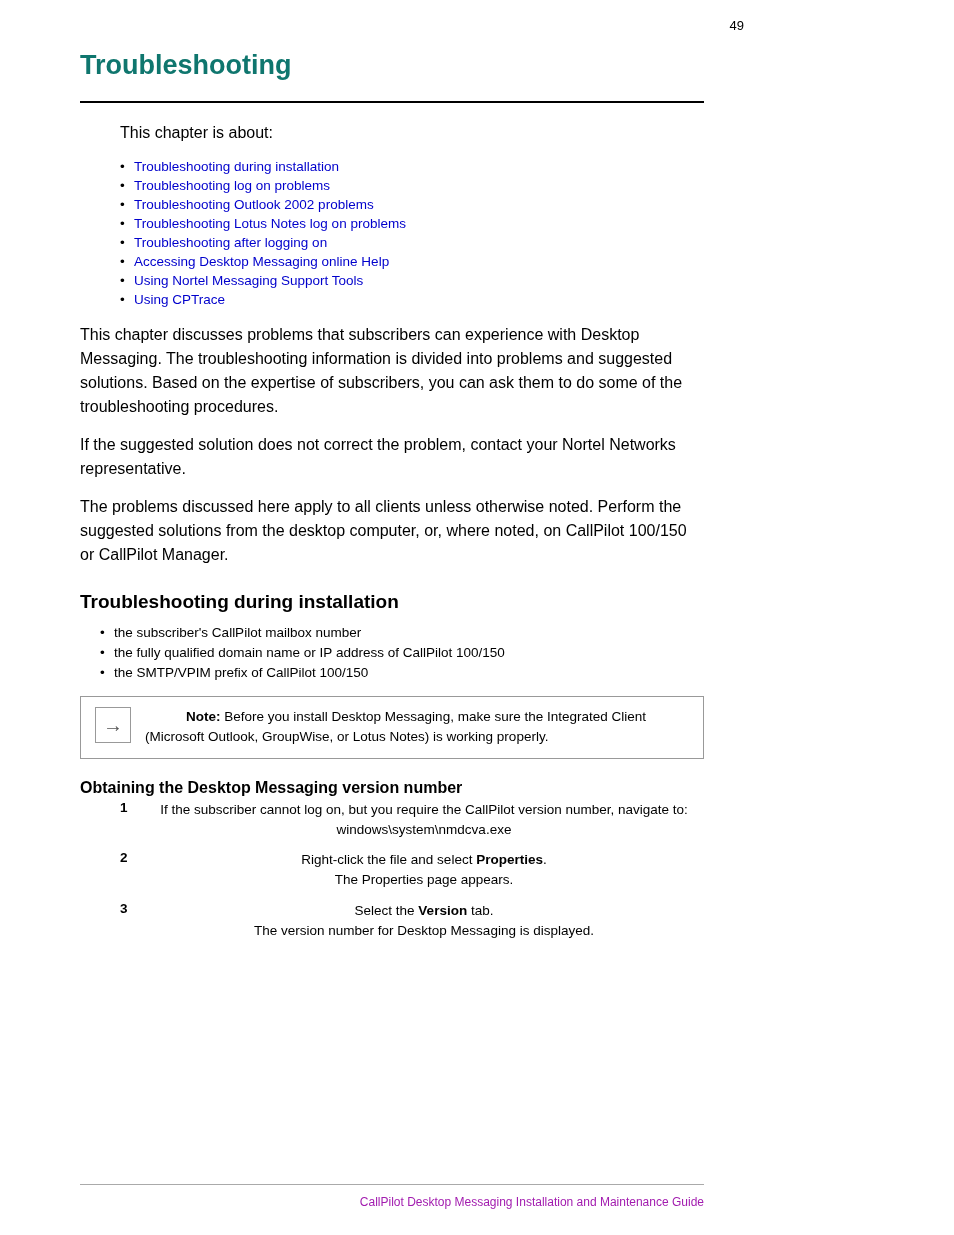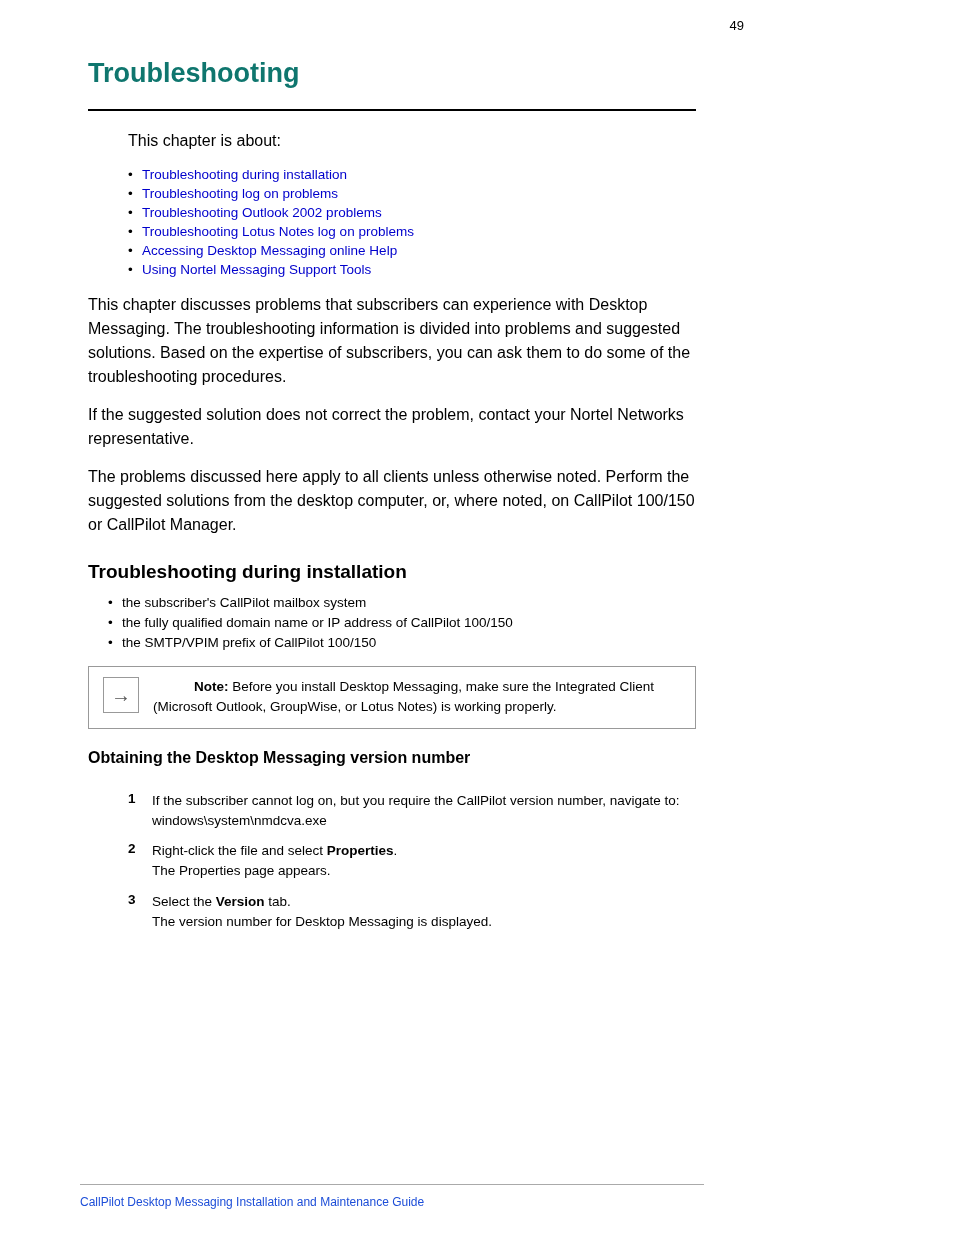--- a/index.html
+++ b/index.html
@@ -15,21 +15,21 @@
       background: #fff;
       width: 954px;
       min-height: 1235px;
     }
 
     .page-container {
       width: 784px;
       min-height: 1235px;
       background: #fff;
       position: relative;
-      padding: 8px;
+      padding: 0;
     }
 
     .page-number {
       position: absolute;
       top: 18px;
       right: 40px;
       font-size: 13px;
       color: #000;
     }
 
@@ -97,21 +97,21 @@
       color: #000;
       margin-top: 24px;
       margin-bottom: 12px;
     }
 
     .sub-section-heading {
       font-size: 16px;
       font-weight: bold;
       color: #000;
       margin-top: 20px;
-      margin-bottom: 24px;
+      margin-bottom: 3px;
     }
 
     .note-box {
       border: 1px solid #999;
       margin: 16px 0;
       display: flex;
       align-items: flex-start;
       padding: 10px 14px;
       background: #fff;
     }
@@ -156,37 +156,38 @@
 
     .numbered-list li .num {
       font-weight: bold;
       min-width: 24px;
       font-size: 13.5px;
     }
 
     .numbered-list li .list-content {
       flex: 1;
       line-height: 1.5;
+      text-align: center;
     }
 
     .numbered-list li .list-content strong {
       font-weight: bold;
     }
 
     .footer-divider {
       border: none;
       border-top: 1px solid #aaa;
       margin-top: 30px;
       margin-bottom: 10px;
     }
 
     .footer-text {
-      text-align: left;
+      text-align: right;
       font-size: 12px;
-      color: #1d4ed8;
+      color: #a21caf;
       padding-bottom: 10px;
     }
 
     .indent-content {
       margin-left: 40px;
     }
 
     .sub-bullet-list {
       list-style: none;
       margin-left: 20px;
@@ -219,35 +220,37 @@
     <div class="chapter-subtitle">Troubleshooting</div>
     <hr class="chapter-divider">
 
     <p class="body-text indent-content">This chapter is about:</p>
 
     <ul class="bullet-list indent-content">
       <li><a href="#">Troubleshooting during installation</a></li>
       <li><a href="#">Troubleshooting log on problems</a></li>
       <li><a href="#">Troubleshooting Outlook 2002 problems</a></li>
       <li><a href="#">Troubleshooting Lotus Notes log on problems</a></li>
+      <li><a href="#">Troubleshooting after logging on</a></li>
       <li><a href="#">Accessing Desktop Messaging online Help</a></li>
       <li><a href="#">Using Nortel Messaging Support Tools</a></li>
+      <li><a href="#">Using CPTrace</a></li>
     </ul>
 
     <p class="body-text">This chapter discusses problems that subscribers can experience with Desktop Messaging. The troubleshooting information is divided into problems and suggested solutions. Based on the expertise of subscribers, you can ask them to do some of the troubleshooting procedures.</p>
 
     <p class="body-text">If the suggested solution does not correct the problem, contact your Nortel Networks representative.</p>
 
     <p class="body-text">The problems discussed here apply to all clients unless otherwise noted. Perform the suggested solutions from the desktop computer, or, where noted, on CallPilot 100/150 or CallPilot Manager.</p>
 
     <h2 class="section-heading">Troubleshooting during installation</h2>
 
 
     <ul class="sub-bullet-list indent-content">
-      <li>the subscriber's CallPilot mailbox system</li>
+      <li>the subscriber's CallPilot mailbox number</li>
       <li>the fully qualified domain name or IP address of CallPilot 100/150</li>
       <li>the SMTP/VPIM prefix of CallPilot 100/150</li>
     </ul>
 
     <div class="note-box">
       <div class="note-arrow">→</div>
       <div class="note-text">
         <strong>Note:</strong>
         <span> Before you install Desktop Messaging, make sure the Integrated Client (Microsoft Outlook, GroupWise, or Lotus Notes) is working properly.</span>
       </div>

